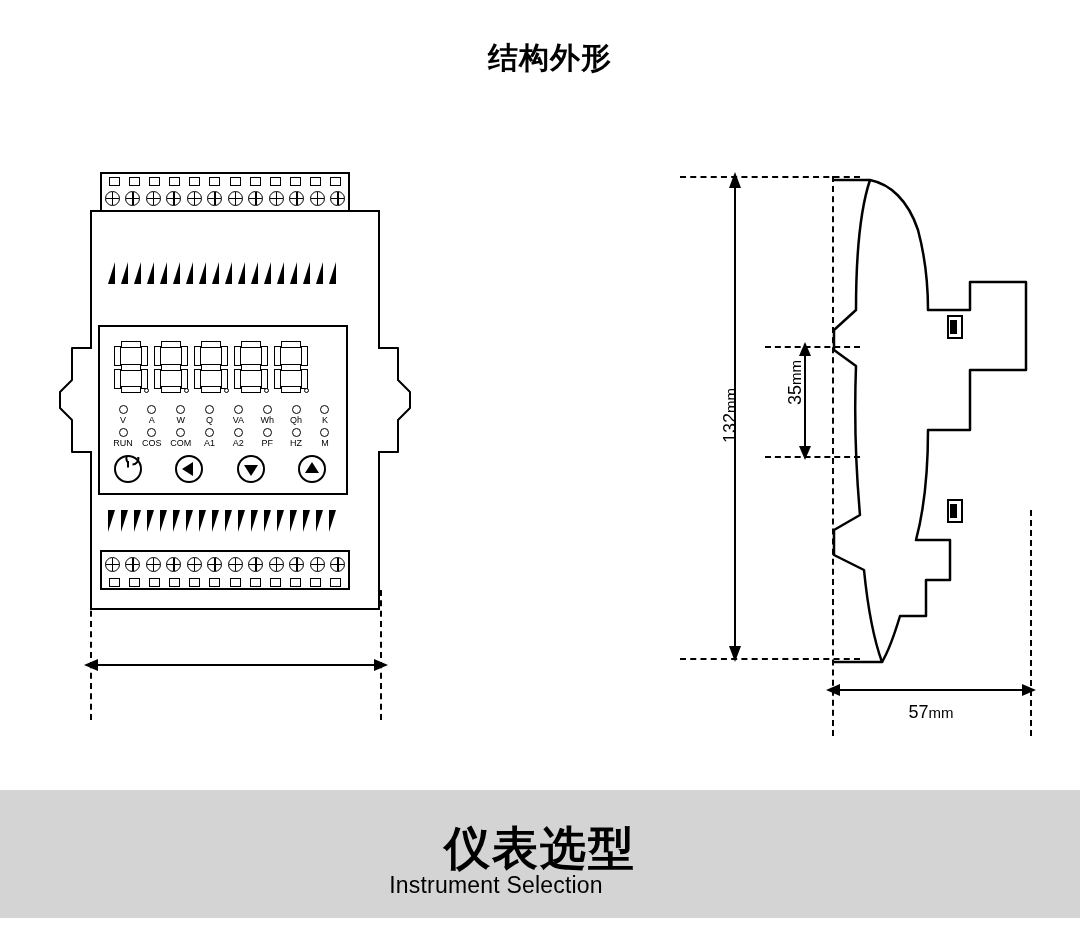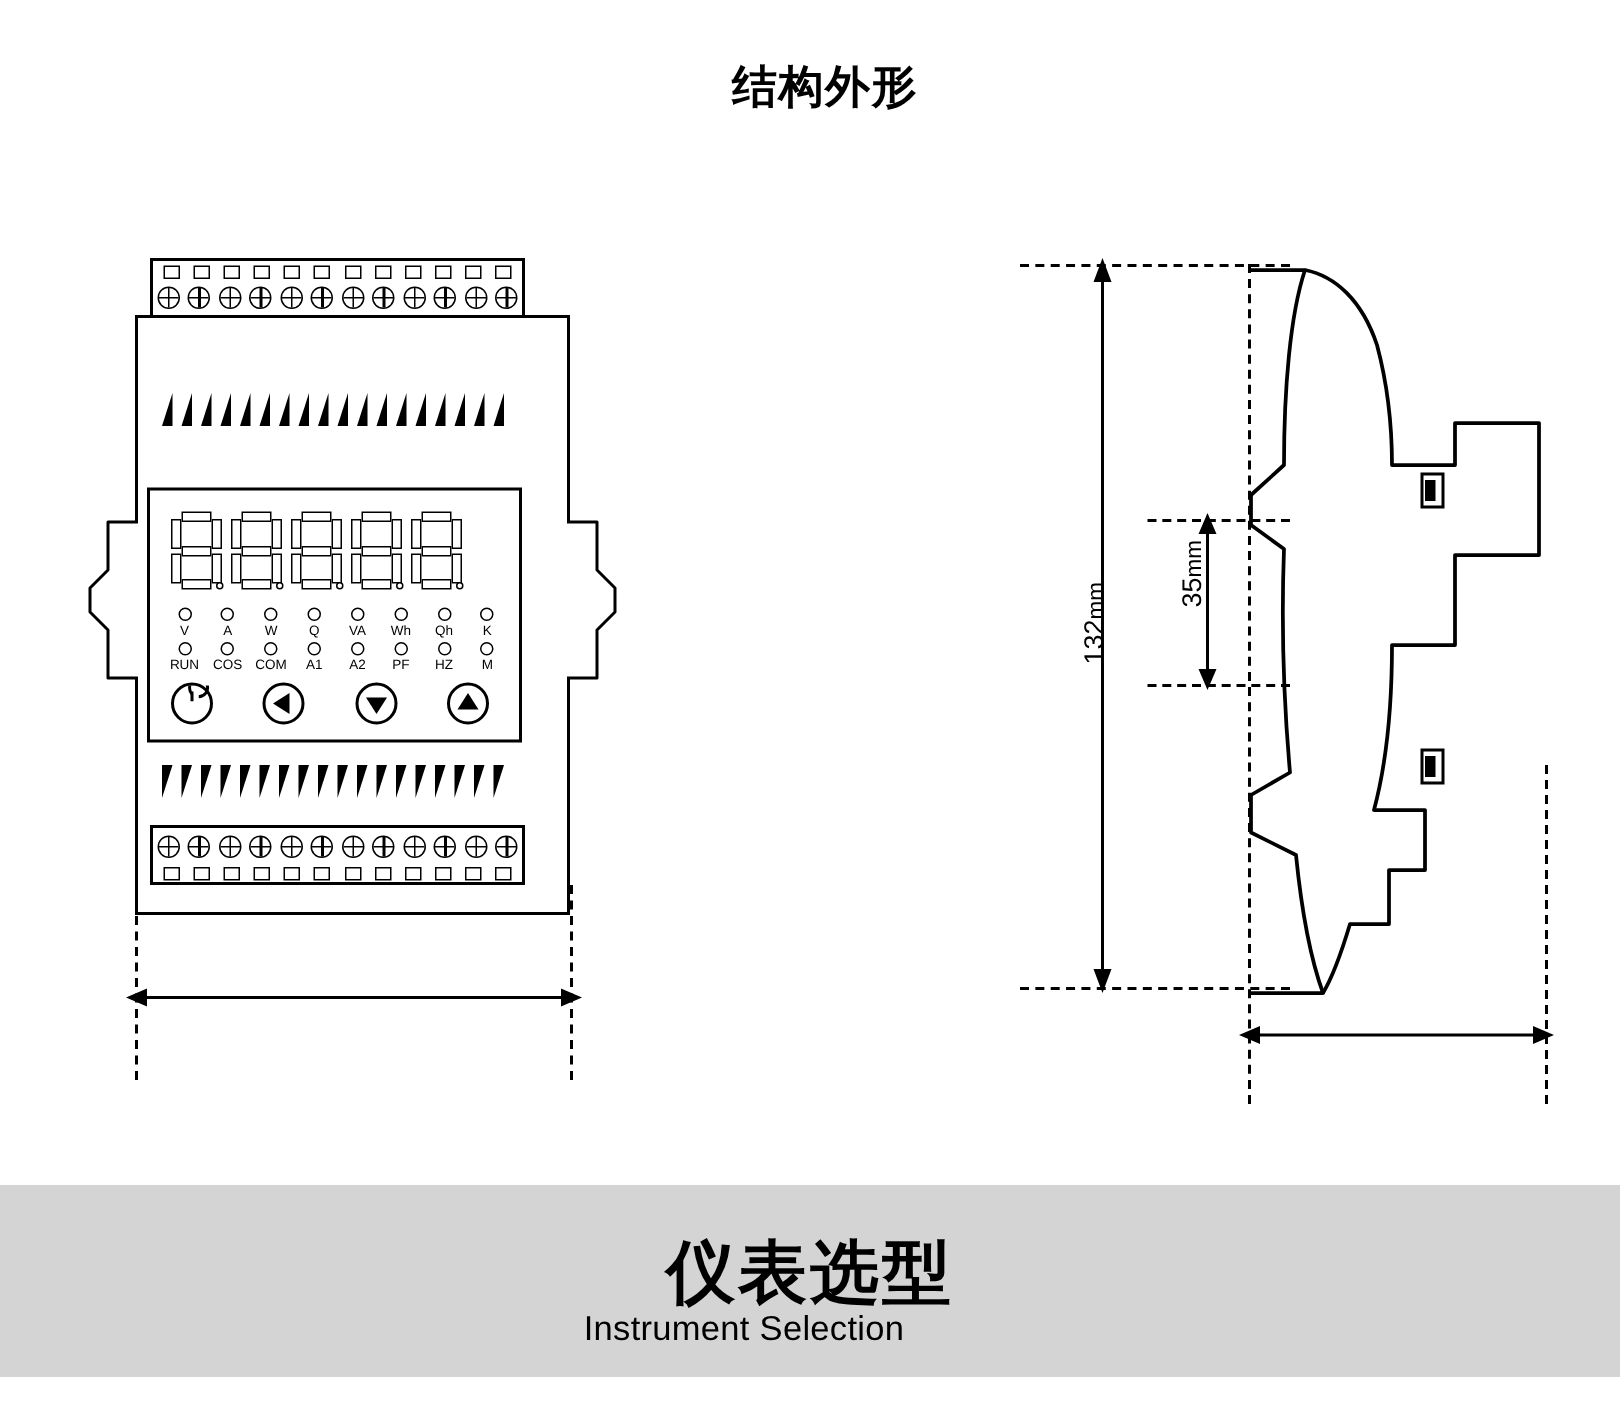--- a/index.html
+++ b/index.html
@@ -611,17 +611,20 @@
     </svg>
   </div>
 
   <div style="position:absolute; left:186px; top:530px;">
     <svg width="210" height="20">
       <line x1="8" y1="10" x2="202" y2="10" stroke="#000" stroke-width="2"></line>
       <polygon points="0,10 14,4 14,16" fill="#000"></polygon>
       <polygon points="210,10 196,4 196,16" fill="#000"></polygon>
     </svg>
   </div>
+  <div class="dim-label" style="position:absolute; left:186px; top:552px; width:210px; text-align:center;">
+    <span>57</span><span class="mm">mm</span>
+  </div>
 </div>
 
 <div id="footer-band"></div>
 <div id="footer-cn">仪表选型</div>
 <div id="footer-en">Instrument Selection</div>
 
 </body></html>

